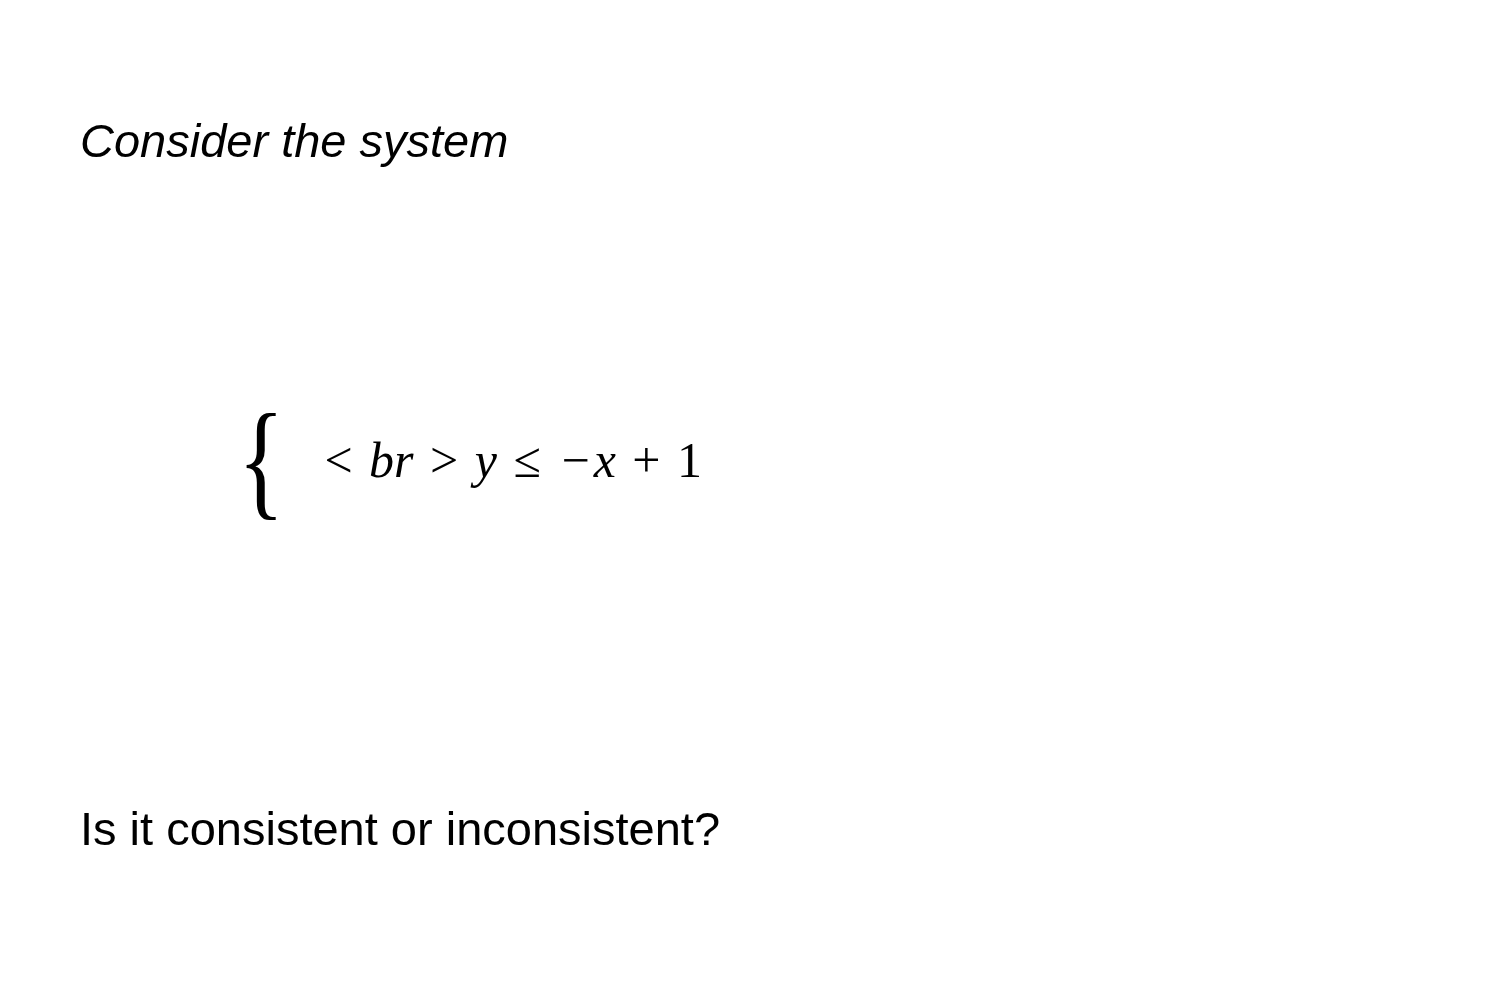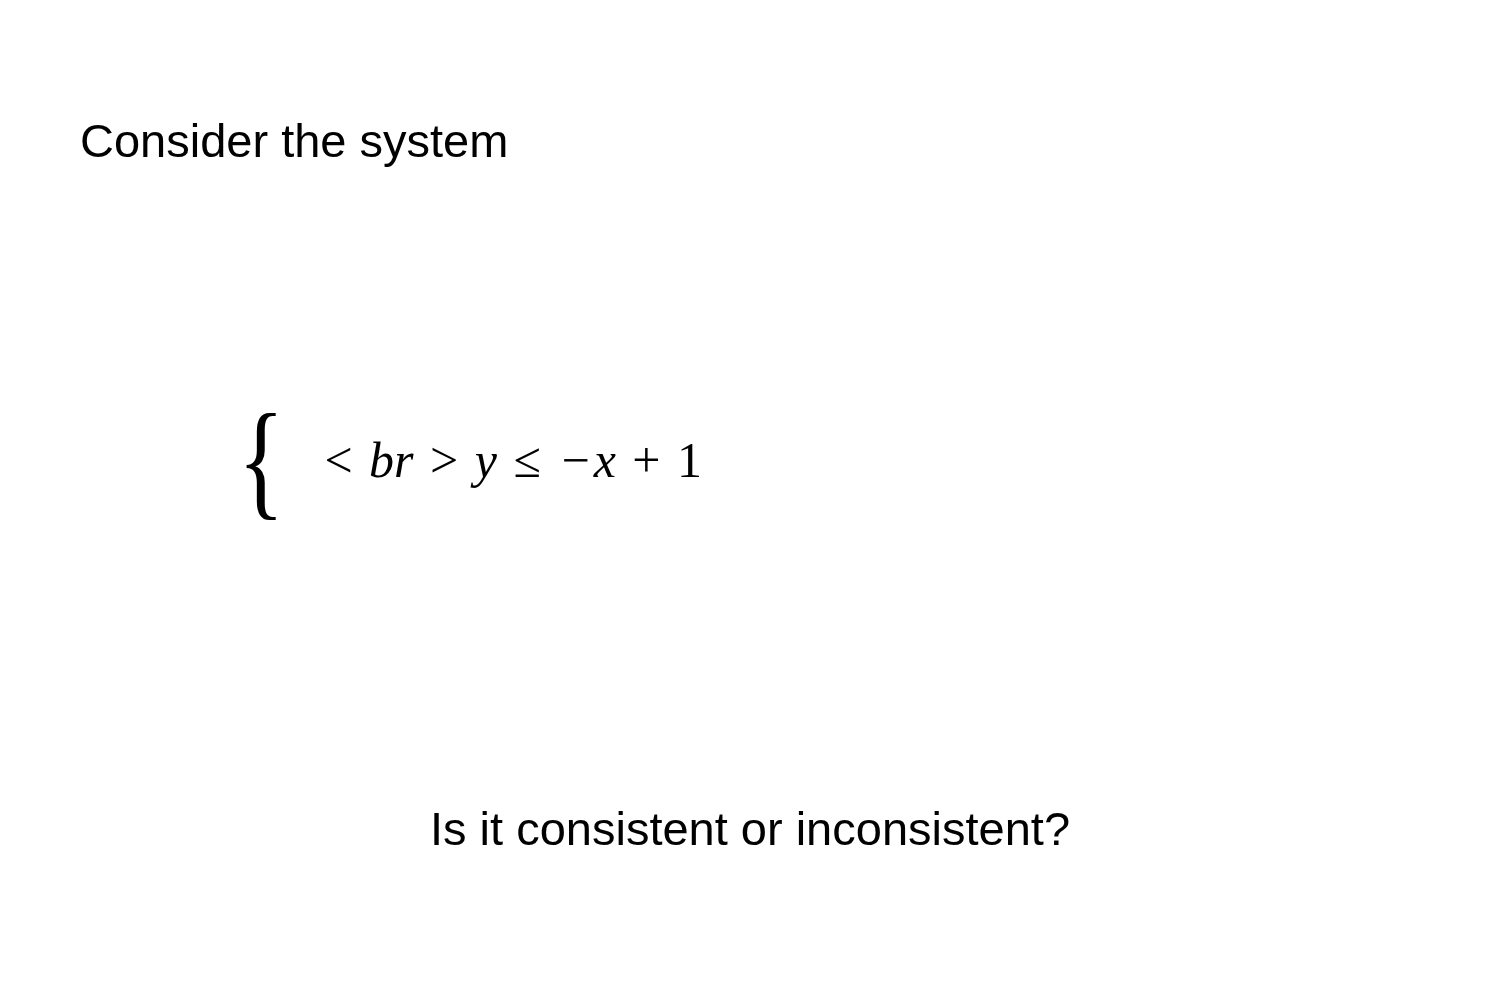--- a/index.html
+++ b/index.html
@@ -15,20 +15,21 @@
       color: #000000;
     }
     .content {
       padding: 110px 80px 0 80px;
     }
     .intro-text {
       font-size: 47px;
       font-weight: 400;
       line-height: 1.3;
       margin-bottom: 230px;
+      font-style: italic;
     }
     .math-block {
       display: flex;
       align-items: center;
       justify-content: flex-start;
       margin-left: 150px;
       margin-bottom: 280px;
     }
     .brace {
       font-size: 130px;
@@ -53,21 +54,20 @@
       font-style: normal;
       margin: 0 4px;
     }
     .math-line .num {
       font-style: normal;
     }
     .question-text {
       font-size: 47px;
       font-weight: 400;
       line-height: 1.3;
-      text-align: center;
     }
   </style>
 </head>
 <body>
 
 <div class="content">
   <p class="intro-text">Consider the system</p>
 
   <div class="math-block">
     <span class="brace">{</span>

